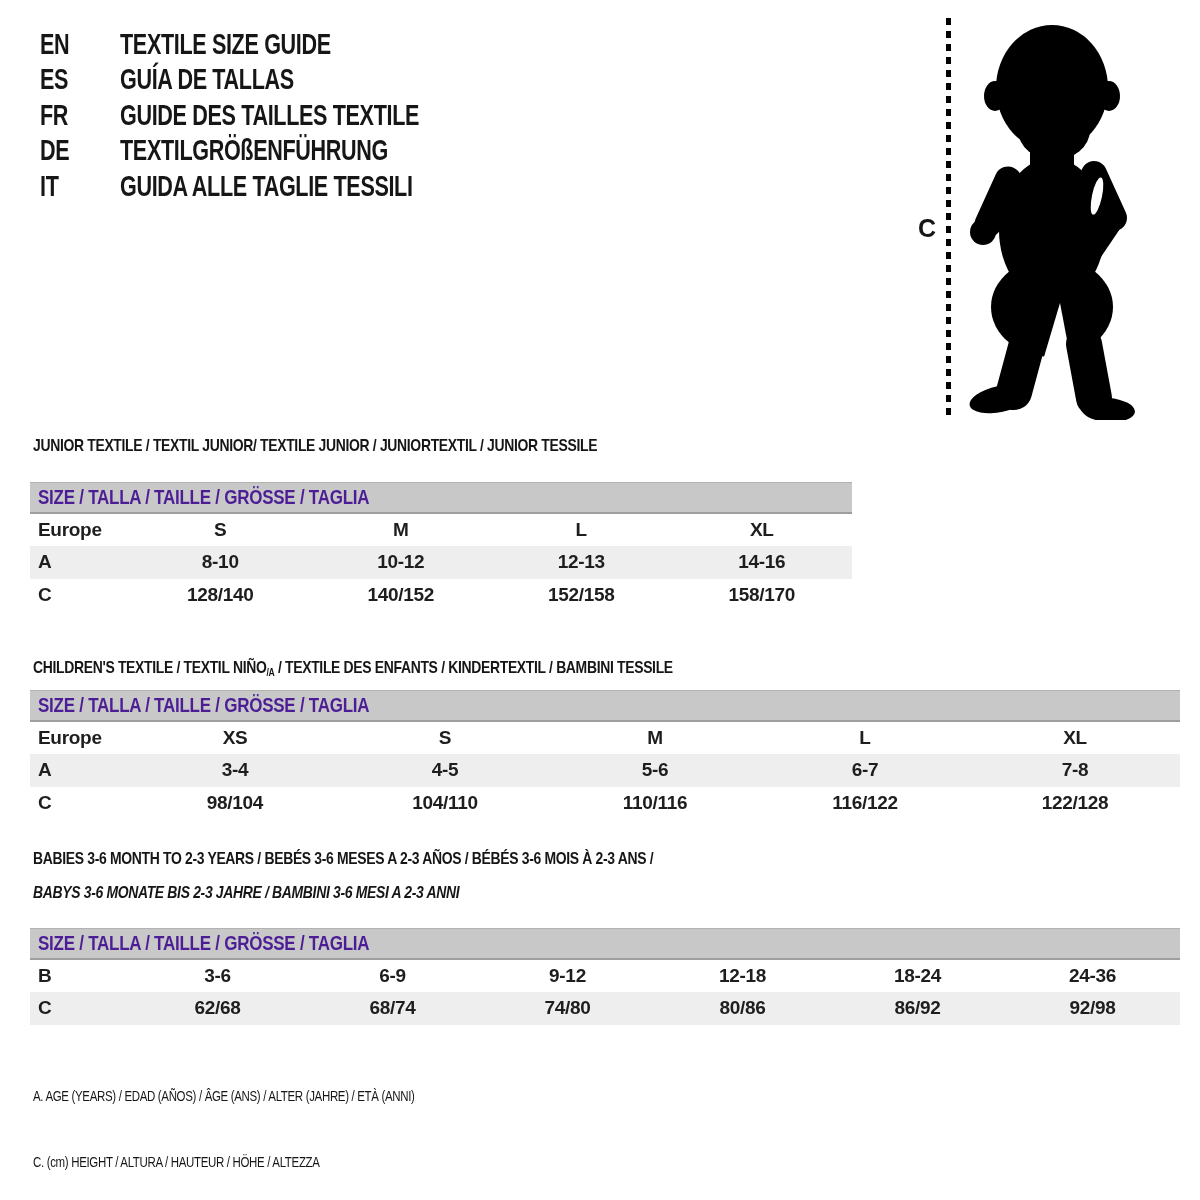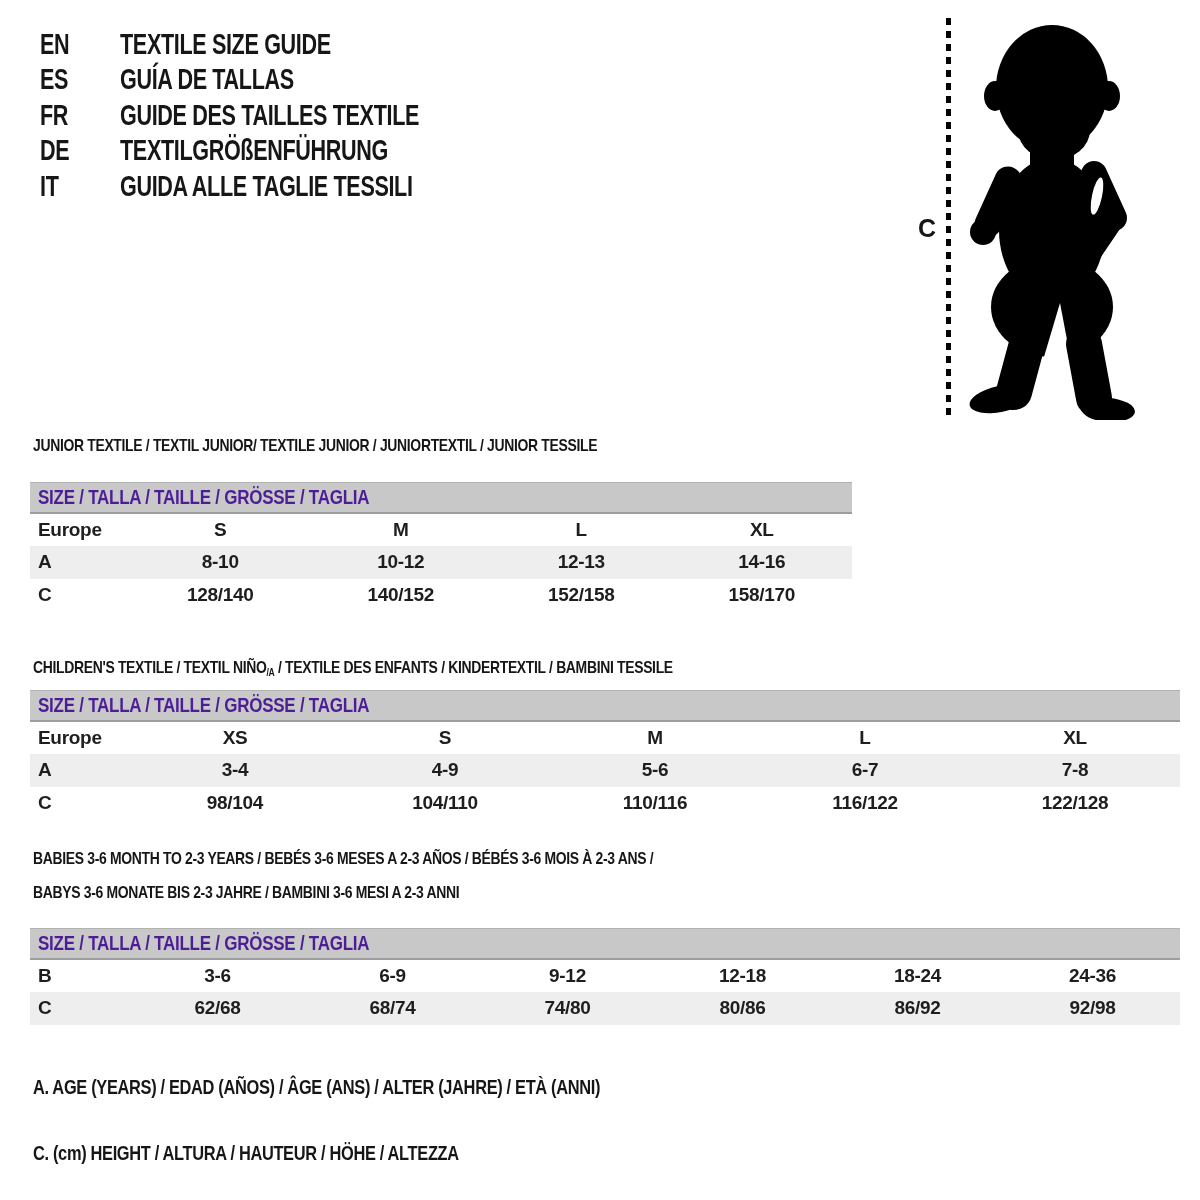--- a/index.html
+++ b/index.html
@@ -34,21 +34,21 @@
   
   .dotted-line{
     position:absolute;left:946px;top:18px;width:5px;height:398px;
     background:repeating-linear-gradient(to bottom,#000 0 7px,transparent 7px 13px);
   }
   .measure-label{position:absolute;left:918px;top:214px;font-size:25px;font-weight:700;}
   .silhouette{position:absolute;left:966px;top:12px;}
 
   
   .sec-title{position:absolute;font-size:17px;font-weight:700;letter-spacing:-0.4px;white-space:nowrap;}
-  .note-line{position:absolute;font-size:20px;font-weight:700;letter-spacing:-0.4px;white-space:nowrap;}
+  .note-line{position:absolute;font-size:14px;font-weight:400;letter-spacing:-0.4px;white-space:nowrap;margin-top:12px;}
   .subsize{font-size:0.62em;vertical-align:-0.28em;}
 
   
   table.size-table{position:absolute;border-collapse:collapse;table-layout:fixed;}
   table.size-table th{
     height:30px;background:var(--table-header-bg);
     border-top:1px solid #b2b2b2;border-bottom:2px solid #9e9e9e;
     text-align:left;padding:0 0 0 8px;
     font-size:20px;font-weight:700;color:#4c1d95;letter-spacing:-0.3px;
   }
@@ -184,40 +184,40 @@
         <td class="lab">Europe</td>
         <td>XS</td>
         <td>S</td>
         <td>M</td>
         <td>L</td>
         <td>XL</td>
       </tr>
       <tr class="shaded">
         <td class="lab">A</td>
         <td>3-4</td>
-        <td>4-9</td>
+        <td>4-5</td>
         <td>5-6</td>
         <td>6-7</td>
         <td>7-8</td>
       </tr>
       <tr class="plain">
         <td class="lab">C</td>
         <td>98/104</td>
         <td>104/110</td>
         <td>110/116</td>
         <td>116/122</td>
         <td>122/128</td>
       </tr>
     </tbody>
   </table>
 
   <div class="sec-title" style="left:33px;top:849px;">
     <span class="cond s82">BABIES 3-6 MONTH TO 2-3 YEARS / BEBÉS 3-6 MESES A 2-3 AÑOS / BÉBÉS 3-6 MOIS À 2-3 ANS /</span>
   </div>
-  <div class="sec-title" style="left:33px;top:883px;">
+  <div class="sec-title" style="left:33px;top:883px;font-style:italic;">
     <span class="cond s82">BABYS 3-6 MONATE BIS 2-3 JAHRE / BAMBINI 3-6 MESI A 2-3 ANNI</span>
   </div>
   <table class="size-table" style="left:30px;top:928px;width:1150px;">
     <colgroup>
         <col style="width:100px">
         <col>
         <col>
         <col>
         <col>
         <col>

